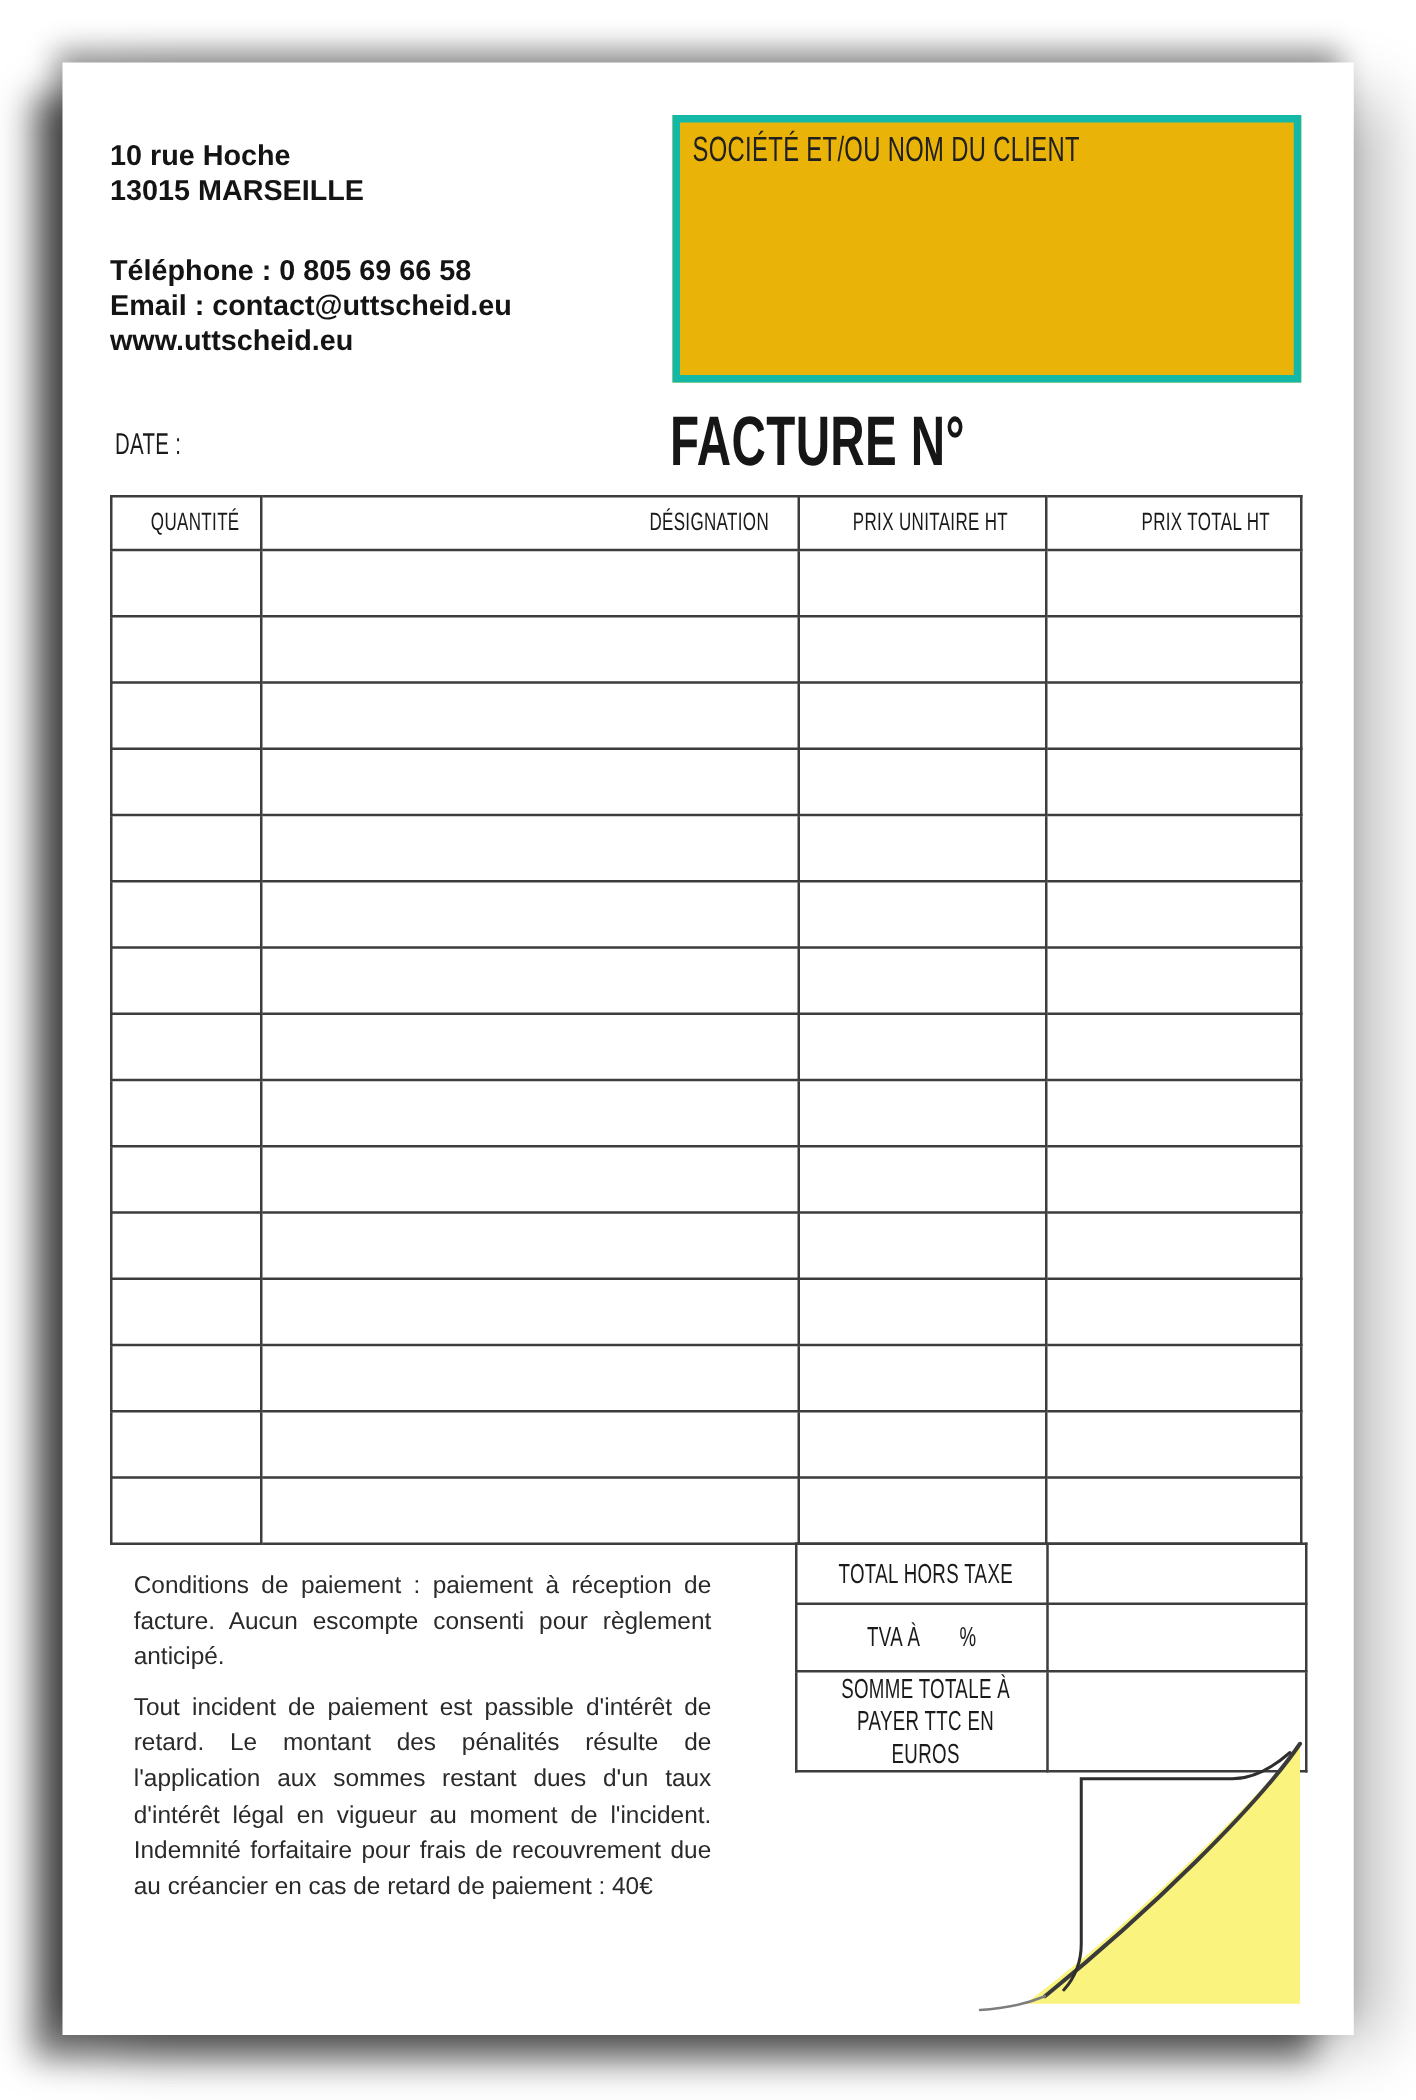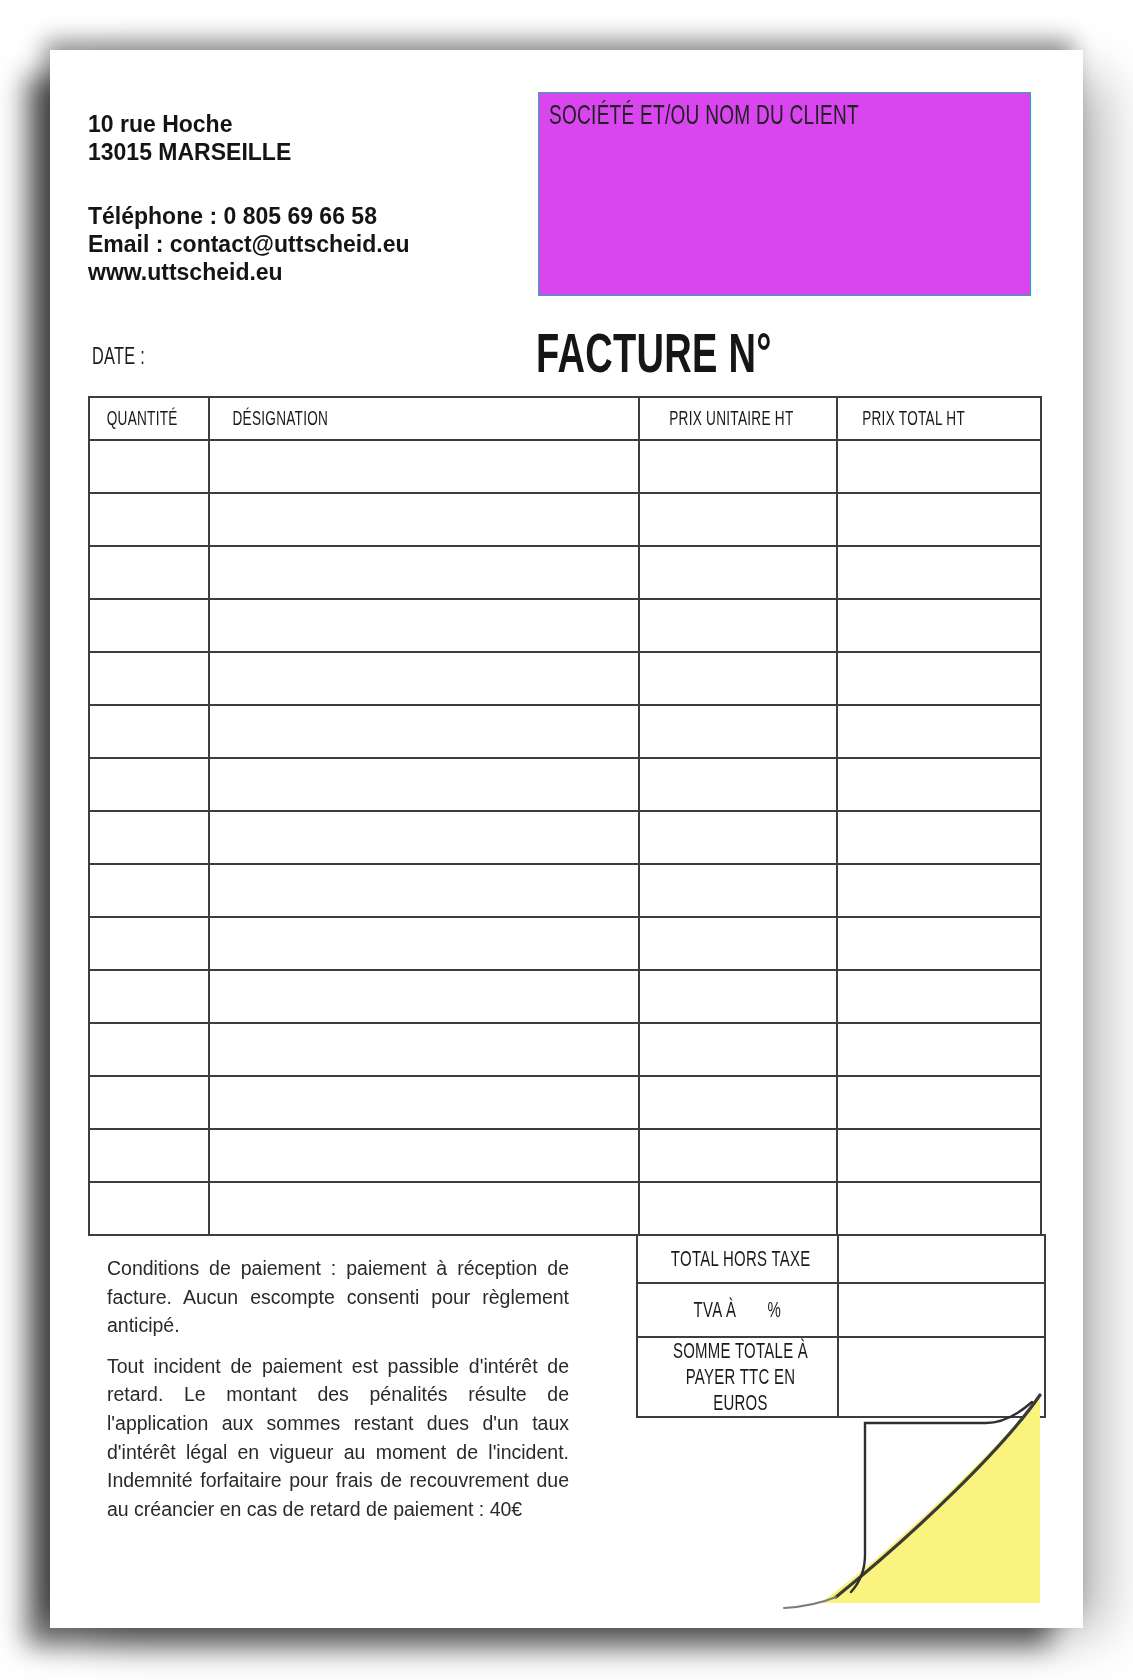--- a/index.html
+++ b/index.html
@@ -26,36 +26,36 @@
   .cond-wrap{white-space:normal;width:205px;line-height:1.18;}
 
   .company{
     position:absolute;left:38px;top:60px;
     font-size:23px;font-weight:bold;line-height:28px;color:#141414;
   }
   .company .spacer{height:36px;}
 
   .client-box{
     position:absolute;left:488px;top:42px;width:491px;height:202px;
-    border:1px solid #14b8a6;background:#d946ef;
+    border:6px solid #14b8a6;background:#eab308;
   }
   .client-box .label{position:absolute;left:10px;top:6px;font-size:28px;color:#202020;}
 
   .date-line{position:absolute;left:42px;top:292px;font-size:24px;color:#1a1a1a;}
 
   .invoice-title{
     position:absolute;left:486px;top:270px;
     font-size:56px;font-weight:bold;color:#161616;
   }
 
   table{border-collapse:collapse;table-layout:fixed;background:transparent;}
   td,th{border:2px solid #3d3d3d;padding:0;vertical-align:middle;overflow:hidden;}
 
   .items-table{position:absolute;left:38px;top:346px;width:952px;}
-  .items-table th{height:41px;font-weight:normal;font-size:20px;text-align:left;}
+  .items-table th{height:41px;font-weight:normal;font-size:20px;text-align:right;}
   .items-table td{height:51px;}
   .col-qty{width:120px;}
   .col-des{width:430px;}
   .col-pu{width:198px;}
   .col-pt{width:204px;}
 
   .totals-table{position:absolute;left:586px;top:1184px;width:404px;}
   .totals-table td{font-size:22px;text-align:center;}
   .totals-table .t-label{width:199px;}
   .totals-table .t-value{width:205px;}

